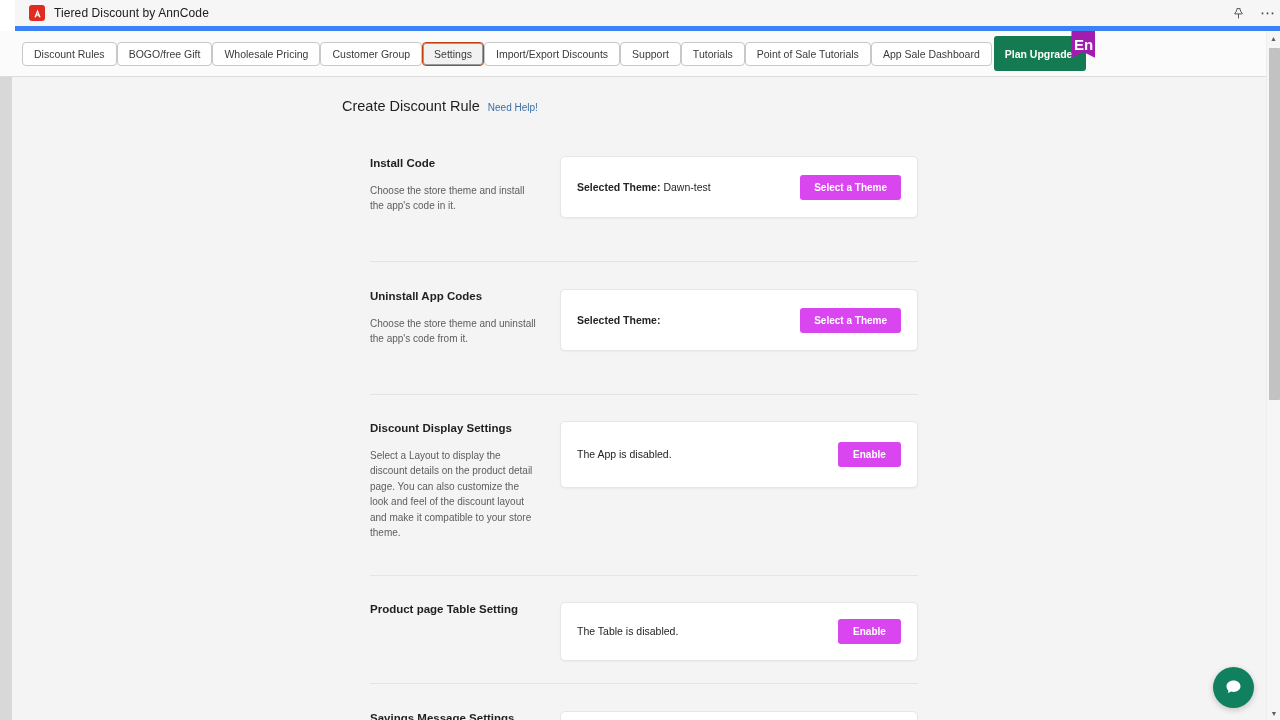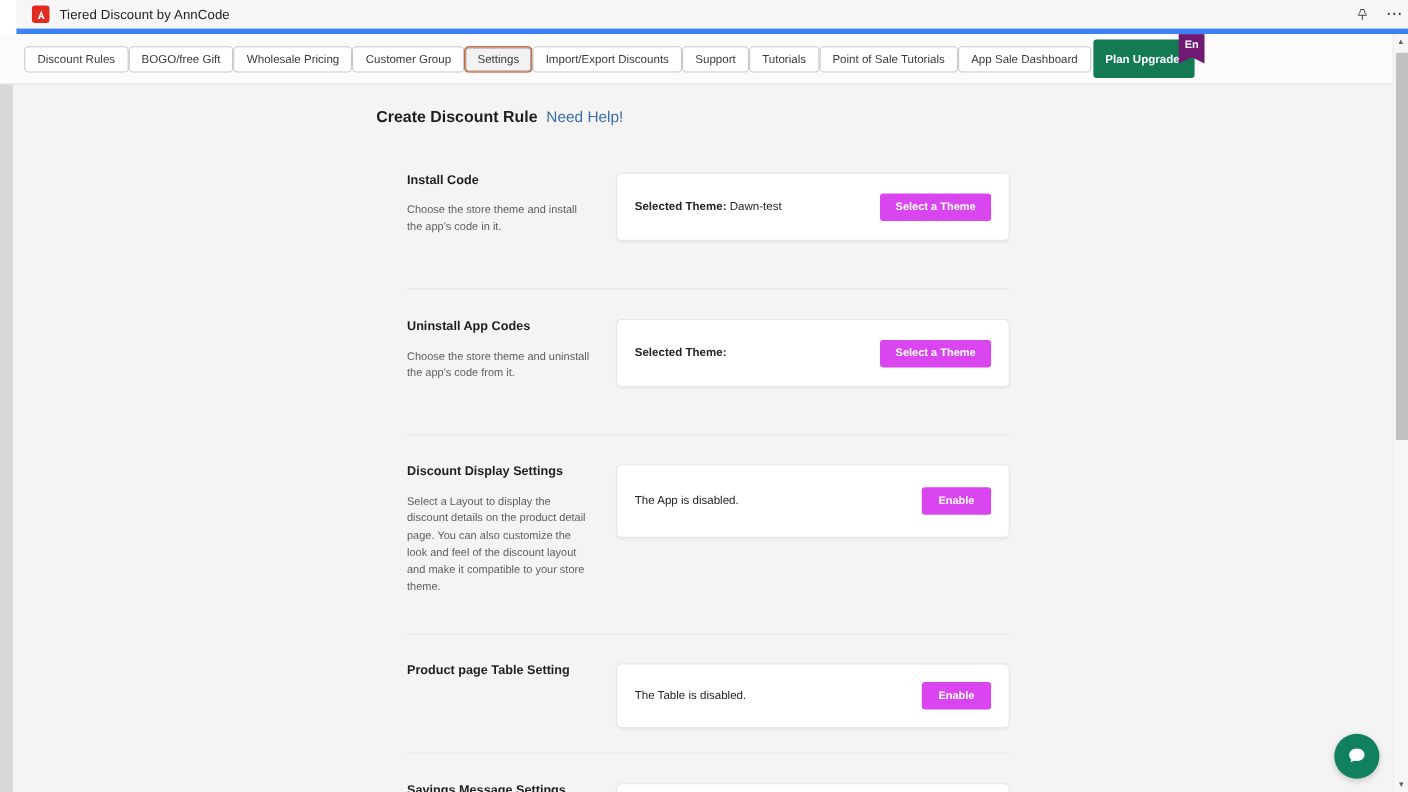--- a/index.html
+++ b/index.html
@@ -98,23 +98,23 @@
     white-space: nowrap;
     cursor: pointer;
     margin-left: 2px;
   }
   .ribbon {
     position: absolute;
     right: -9px;
     top: -5px;
     width: 24px;
     height: 27px;
-    background: #701a75;
+    background: #a21caf;
     color: #ffffff;
-    font-size: 10px;
+    font-size: 15px;
     font-weight: bold;
     display: flex;
     align-items: flex-start;
     justify-content: center;
     padding-top: 5px;
     clip-path: polygon(0 0, 100% 0, 100% 100%, 50% 78%, 0 100%);
   }
 
   
   .left-rail {
@@ -134,25 +134,25 @@
   }
 
   .page-title-row {
     display: flex;
     align-items: baseline;
     gap: 8px;
     margin: 21px 0 0 330px;
   }
   .page-title {
     font-size: 14.5px;
-    font-weight: bold;
+    font-weight: normal;
     color: #1e1e1e;
   }
   .need-help {
-    font-size: 14px;
+    font-size: 10px;
     color: #3a6ea5;
     cursor: pointer;
   }
 
   
   .section {
     display: flex;
     margin-left: 358px;
     width: 548px;
     align-items: flex-start;

